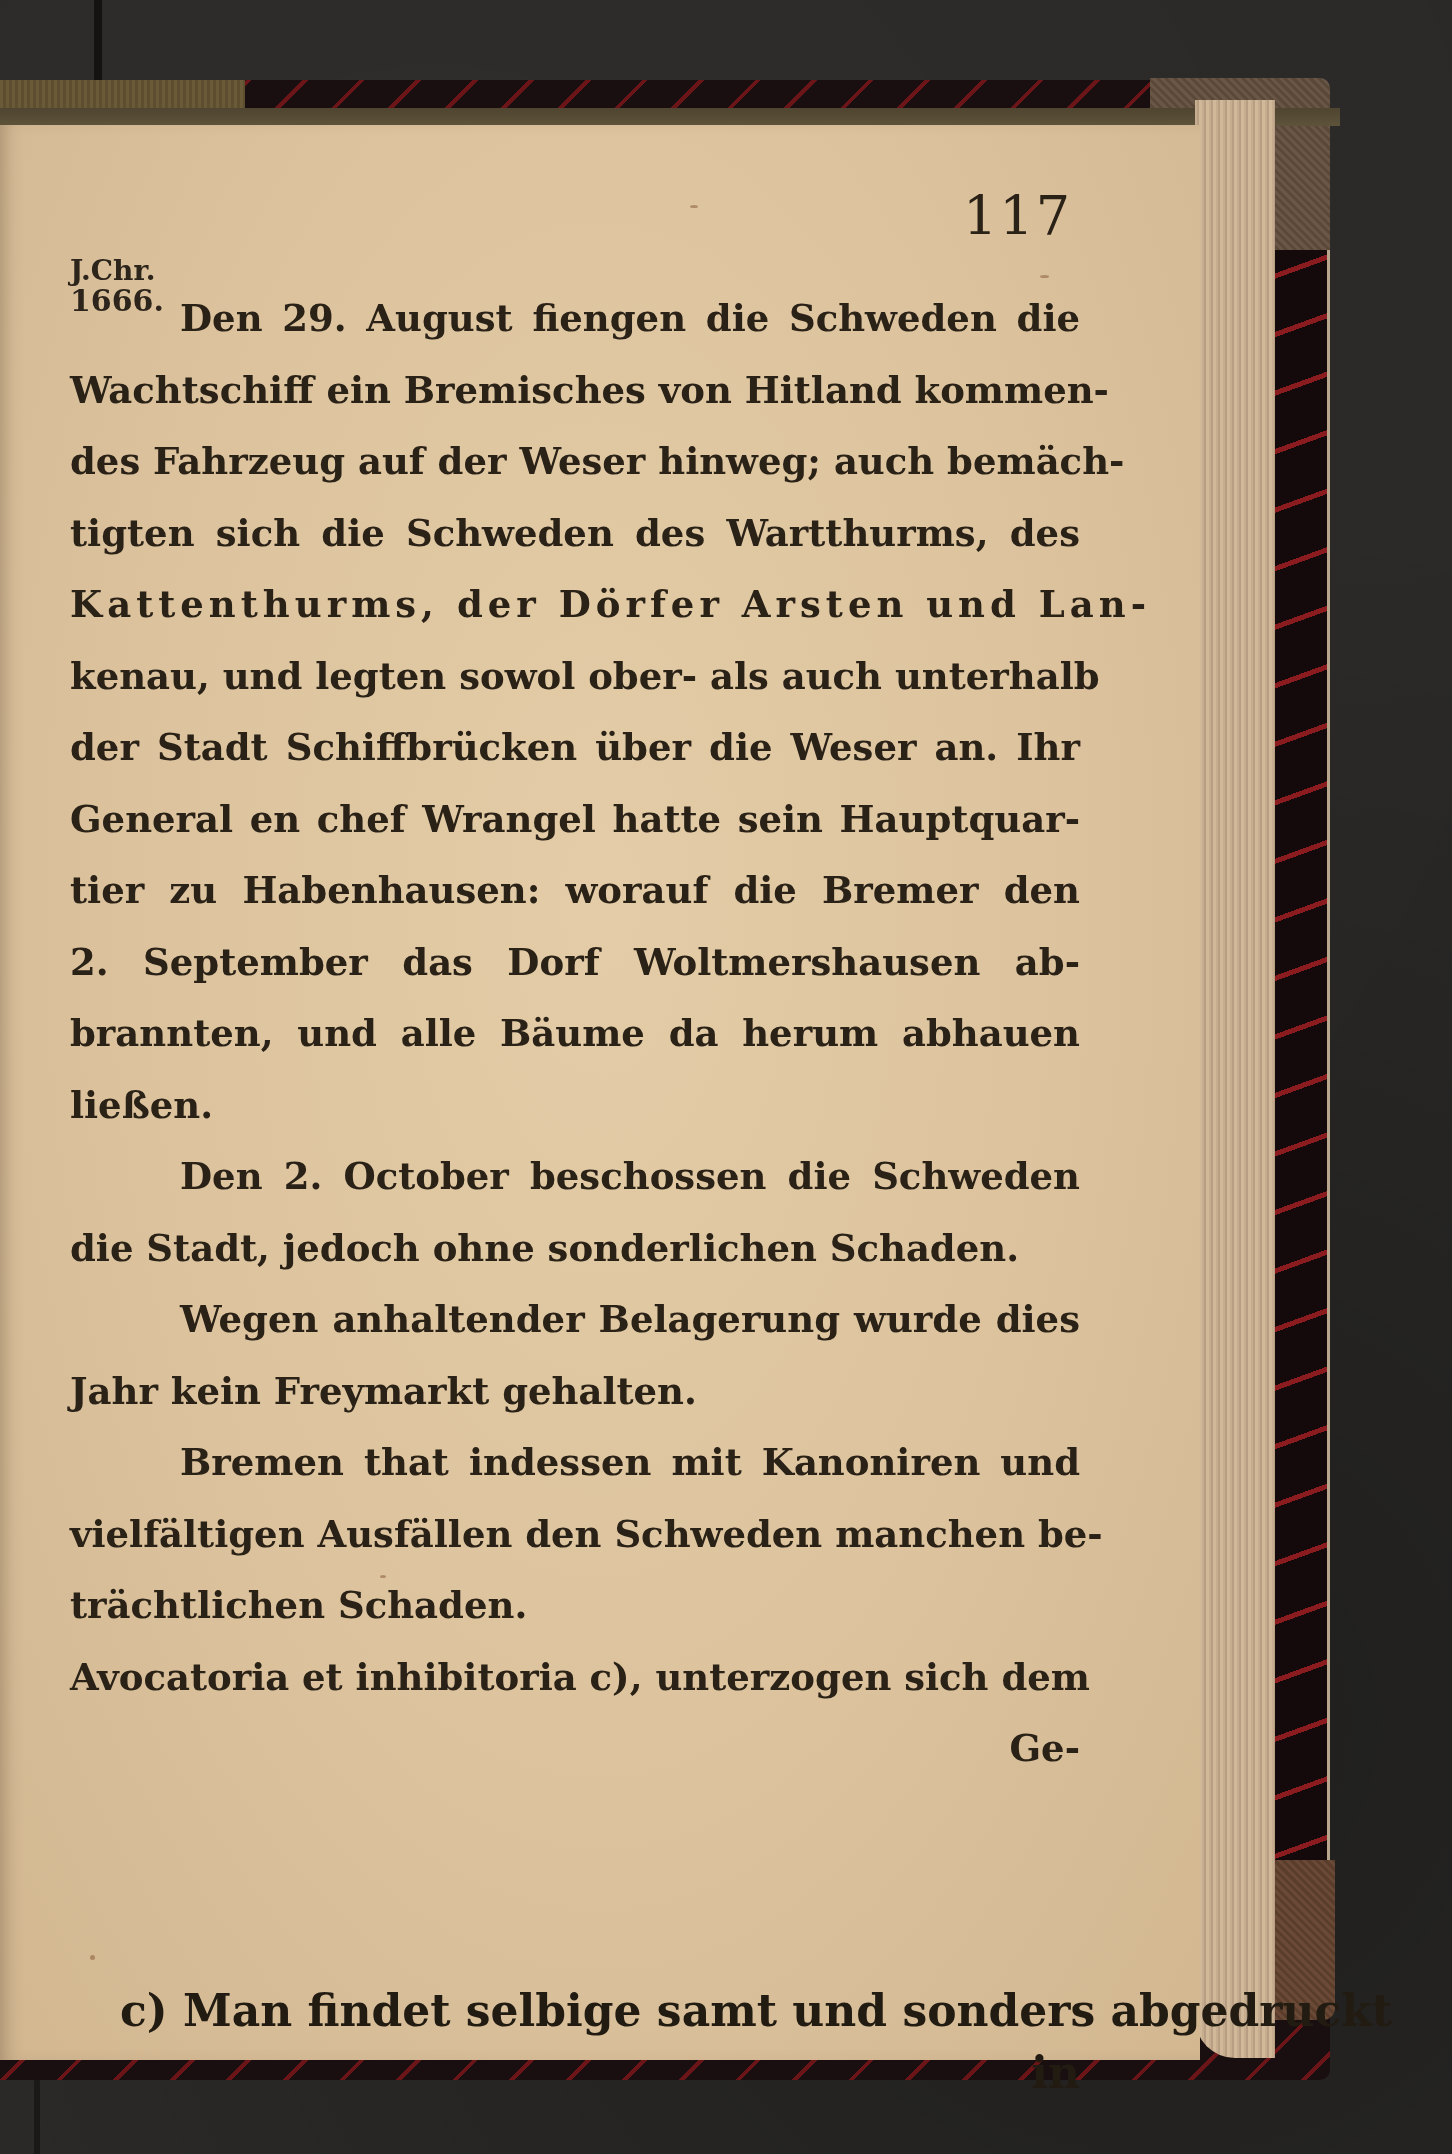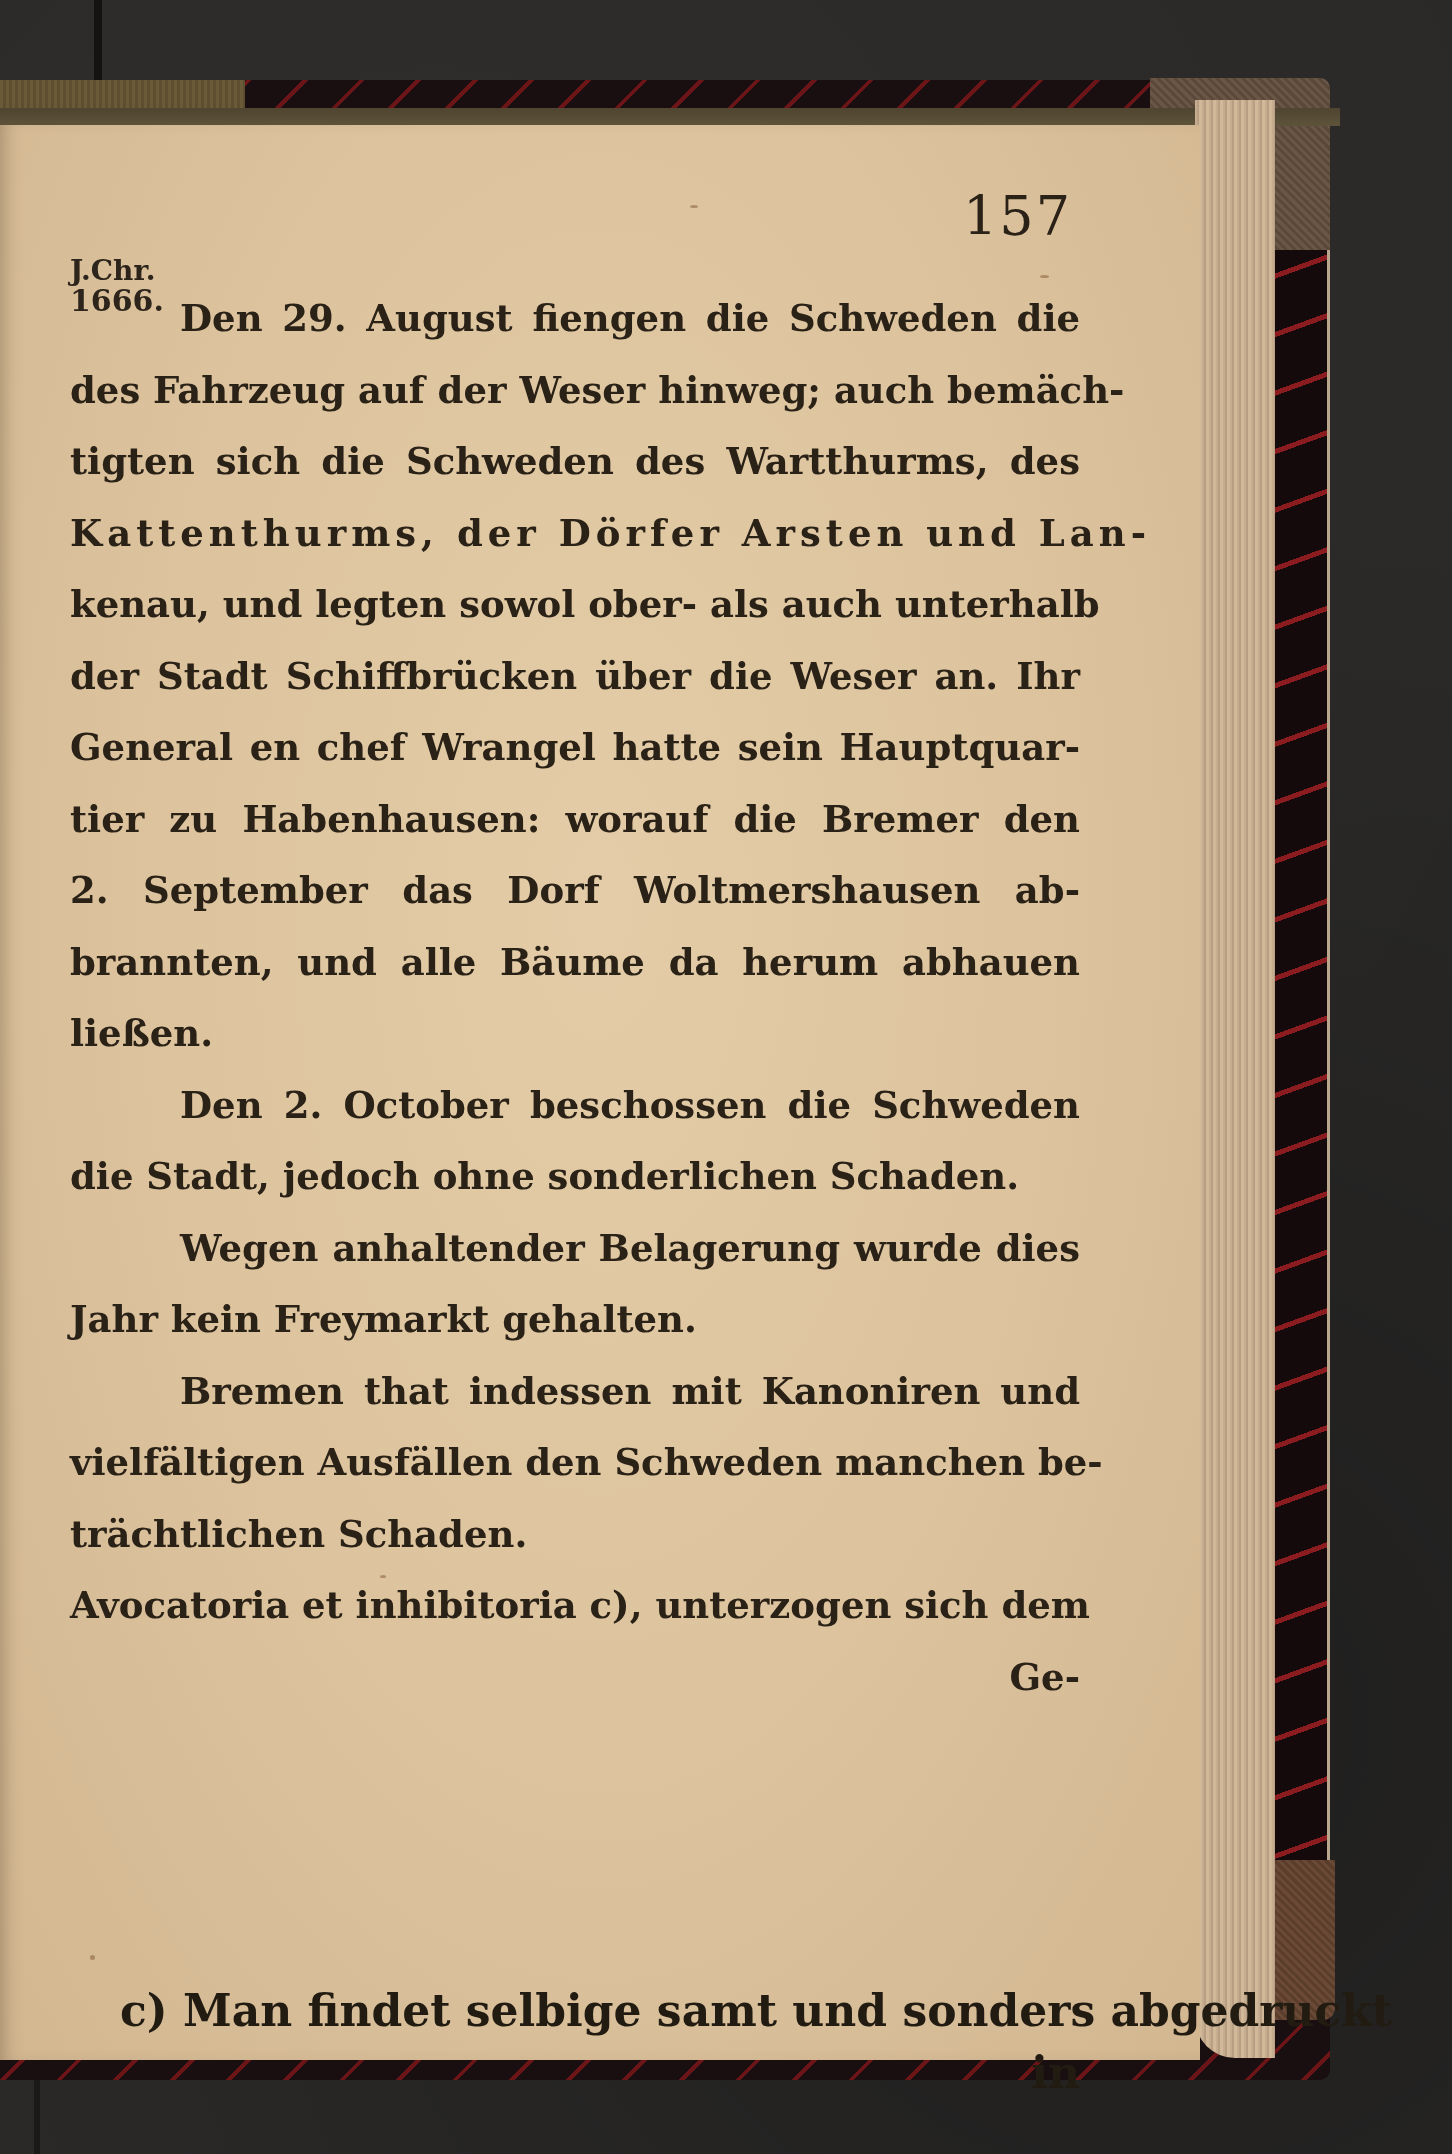--- a/index.html
+++ b/index.html
@@ -170,29 +170,30 @@
 <div class="headband"></div>
 <div class="page-edges"></div>
 
 <div class="page">
   <div class="speck" style="left:690px;top:80px;width:8px;height:3px;"></div>
   <div class="speck" style="left:1040px;top:150px;width:9px;height:3px;"></div>
   <div class="speck" style="left:380px;top:1450px;width:6px;height:3px;"></div>
   <div class="speck" style="left:90px;top:1830px;width:5px;height:5px;"></div>
 
   <div class="page-inner">
-    <div class="page-number">157</div>
+    <div class="page-number">117</div>
 
     <div class="margin-note">
       <span>J.Chr.</span>
       <span class="yr">1666.</span>
     </div>
 
     <div class="body-text">
       <span class="line first">Den 29. August fiengen die Schweden die</span>
+      <span class="line">Wachtschiff ein Bremisches von Hitland kommen-</span>
       <span class="line">des Fahrzeug auf der Weser hinweg; auch bemäch-</span>
       <span class="line">tigten sich die Schweden des Wartthurms, des</span>
       <span class="line spaced">Kattenthurms, der Dörfer Arsten und Lan-</span>
       <span class="line">kenau, und legten sowol ober- als auch unterhalb</span>
       <span class="line">der Stadt Schiffbrücken über die Weser an. Ihr</span>
       <span class="line">General en chef Wrangel hatte sein Hauptquar-</span>
       <span class="line">tier zu Habenhausen: worauf die Bremer den</span>
       <span class="line">2. September das Dorf Woltmershausen ab-</span>
       <span class="line">brannten, und alle Bäume da herum abhauen</span>
       <span class="line last">ließen.</span>

